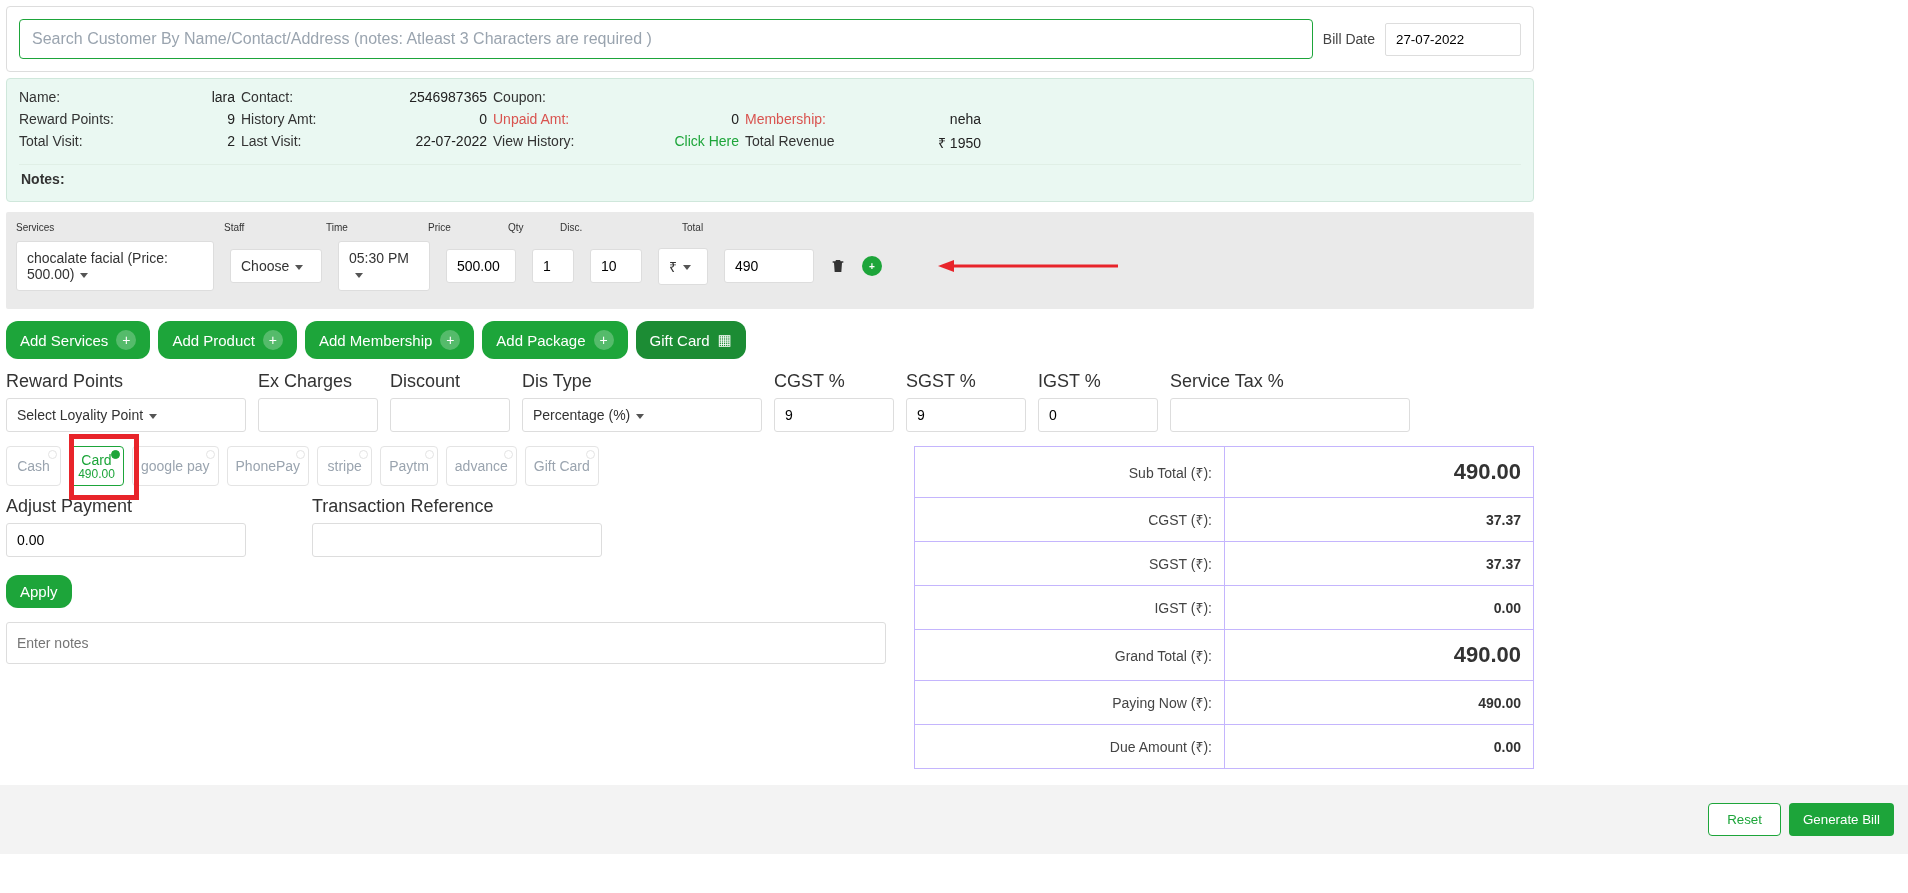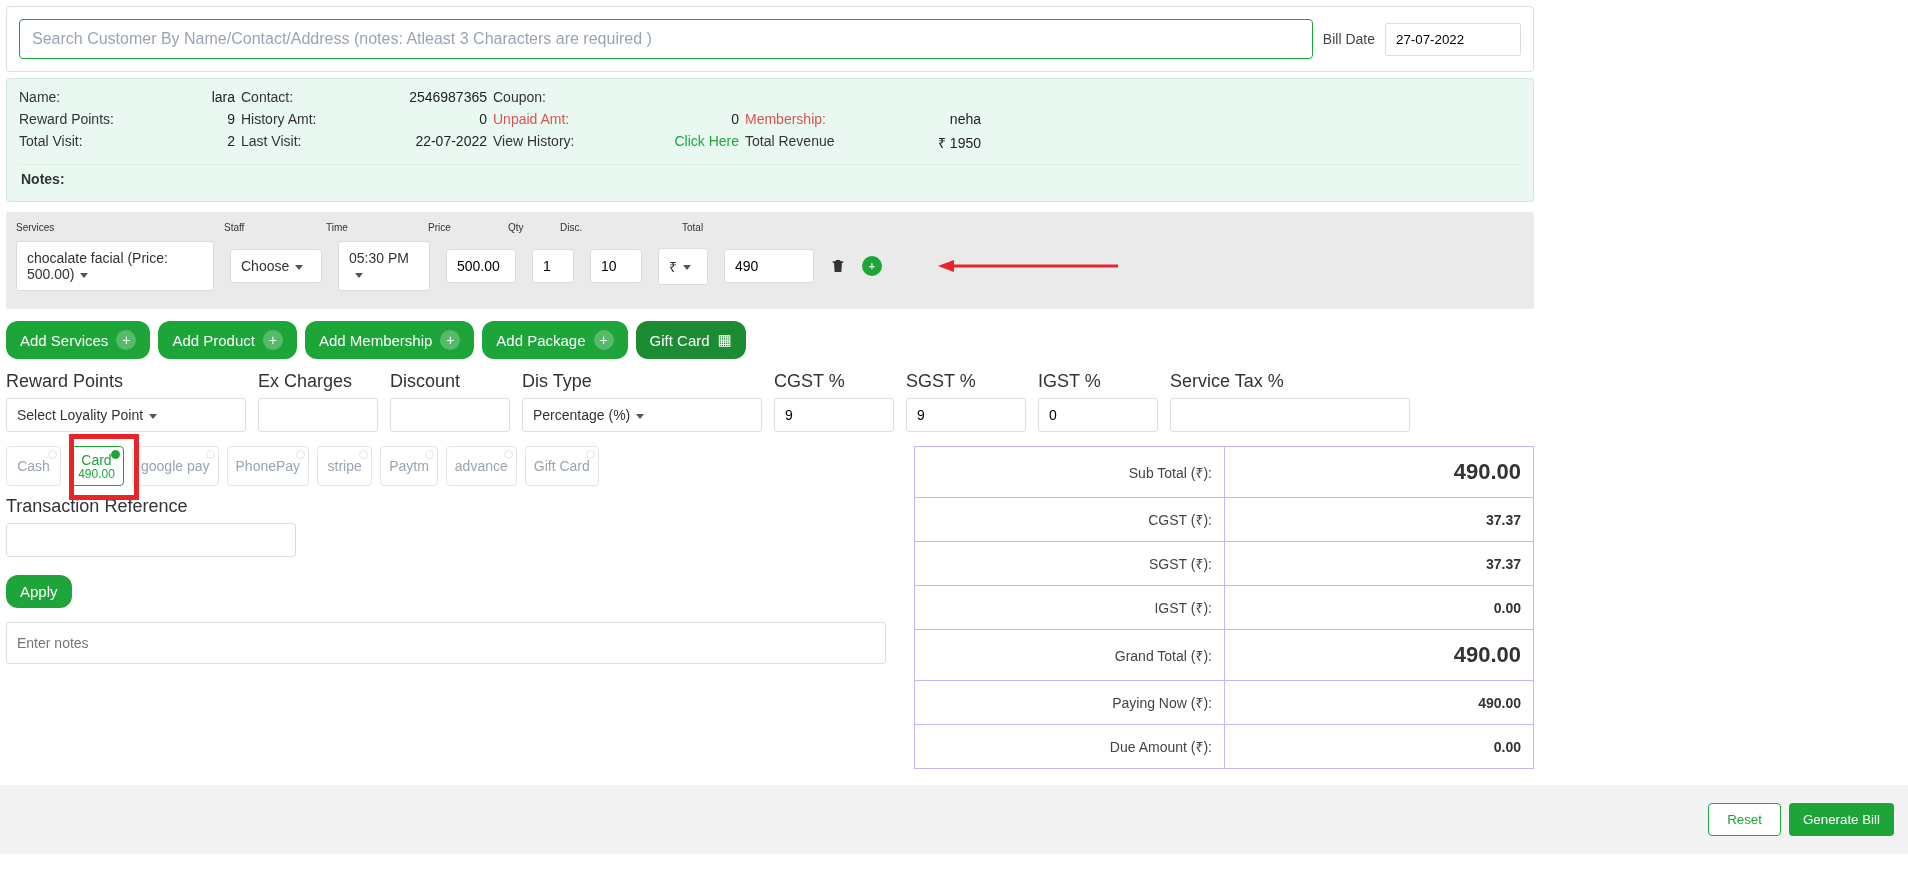--- a/index.html
+++ b/index.html
@@ -255,20 +255,24 @@
           <div class="pay-box">
               <span class="dot"></span>
               <span class="pn">Gift Card</span>
             </div>
         </div>
         <div class="red-box" style="left:63px; top:-12px; width:70px; height:66px;"></div>
       </div>
 
       <div class="two-col">
         <div class="field">
+            <label>Adjust Payment</label>
+            <input class="inp" style="width: 240px;" value="0.00">
+          </div>
+        <div class="field">
             <label>Transaction Reference</label>
             <input class="inp" style="width: 290px;">
           </div>
       </div>
 
       <div class="coupon-row">
         <button class="btn-green" style="padding:8px 14px">Apply</button>
       </div>
 
       <input class="inp notes-input" placeholder="Enter notes" style="">

